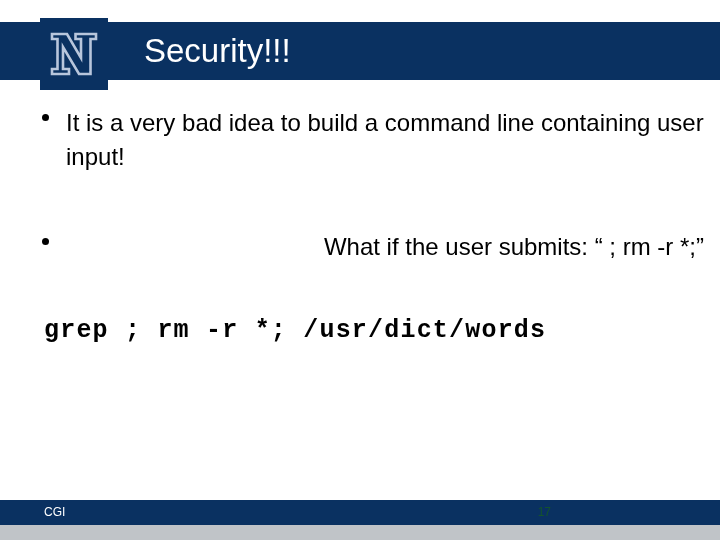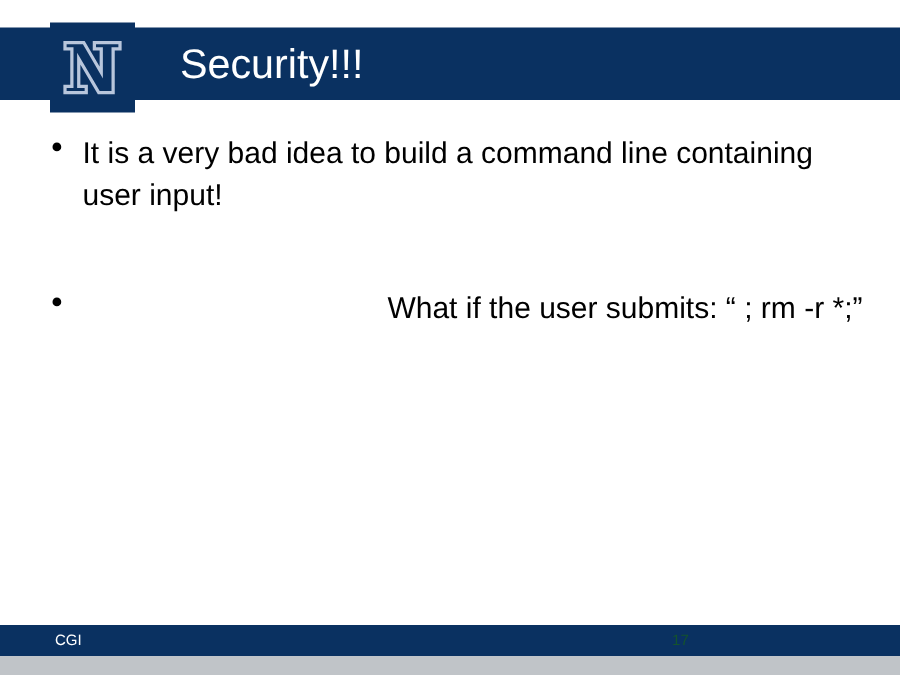--- a/index.html
+++ b/index.html
@@ -64,21 +64,21 @@
   .content {
     position: absolute;
     left: 0;
     top: 100px;
     width: 720px;
   }
 
   .bullet-row {
     position: relative;
     padding-left: 66px;
-    padding-right: 30px;
+    padding-right: 16px;
   }
   .bullet-marker {
     position: absolute;
     left: 42px;
     top: 0.52em;
     width: 7px;
     height: 7px;
     border-radius: 50%;
     background: #000000;
   }
@@ -166,20 +166,21 @@
     <div class="bullet-row bullet-1">
       <span class="bullet-marker"></span>
       <div class="bullet-text">It is a very bad idea to build a command line containing user input!</div>
     </div>
 
     <div class="bullet-row bullet-2">
       <span class="bullet-marker"></span>
       <div class="bullet-text">What if the user submits:   “ ; rm -r *;”</div>
     </div>
 
+    <div class="code-line">grep ; rm -r *; /usr/dict/words</div>
 
   </div>
 
   <div class="footer-bar"></div>
   <div class="footer-label">CGI</div>
   <div class="footer-page">17</div>
   <div class="footer-strip"></div>
 
 </div>
 

